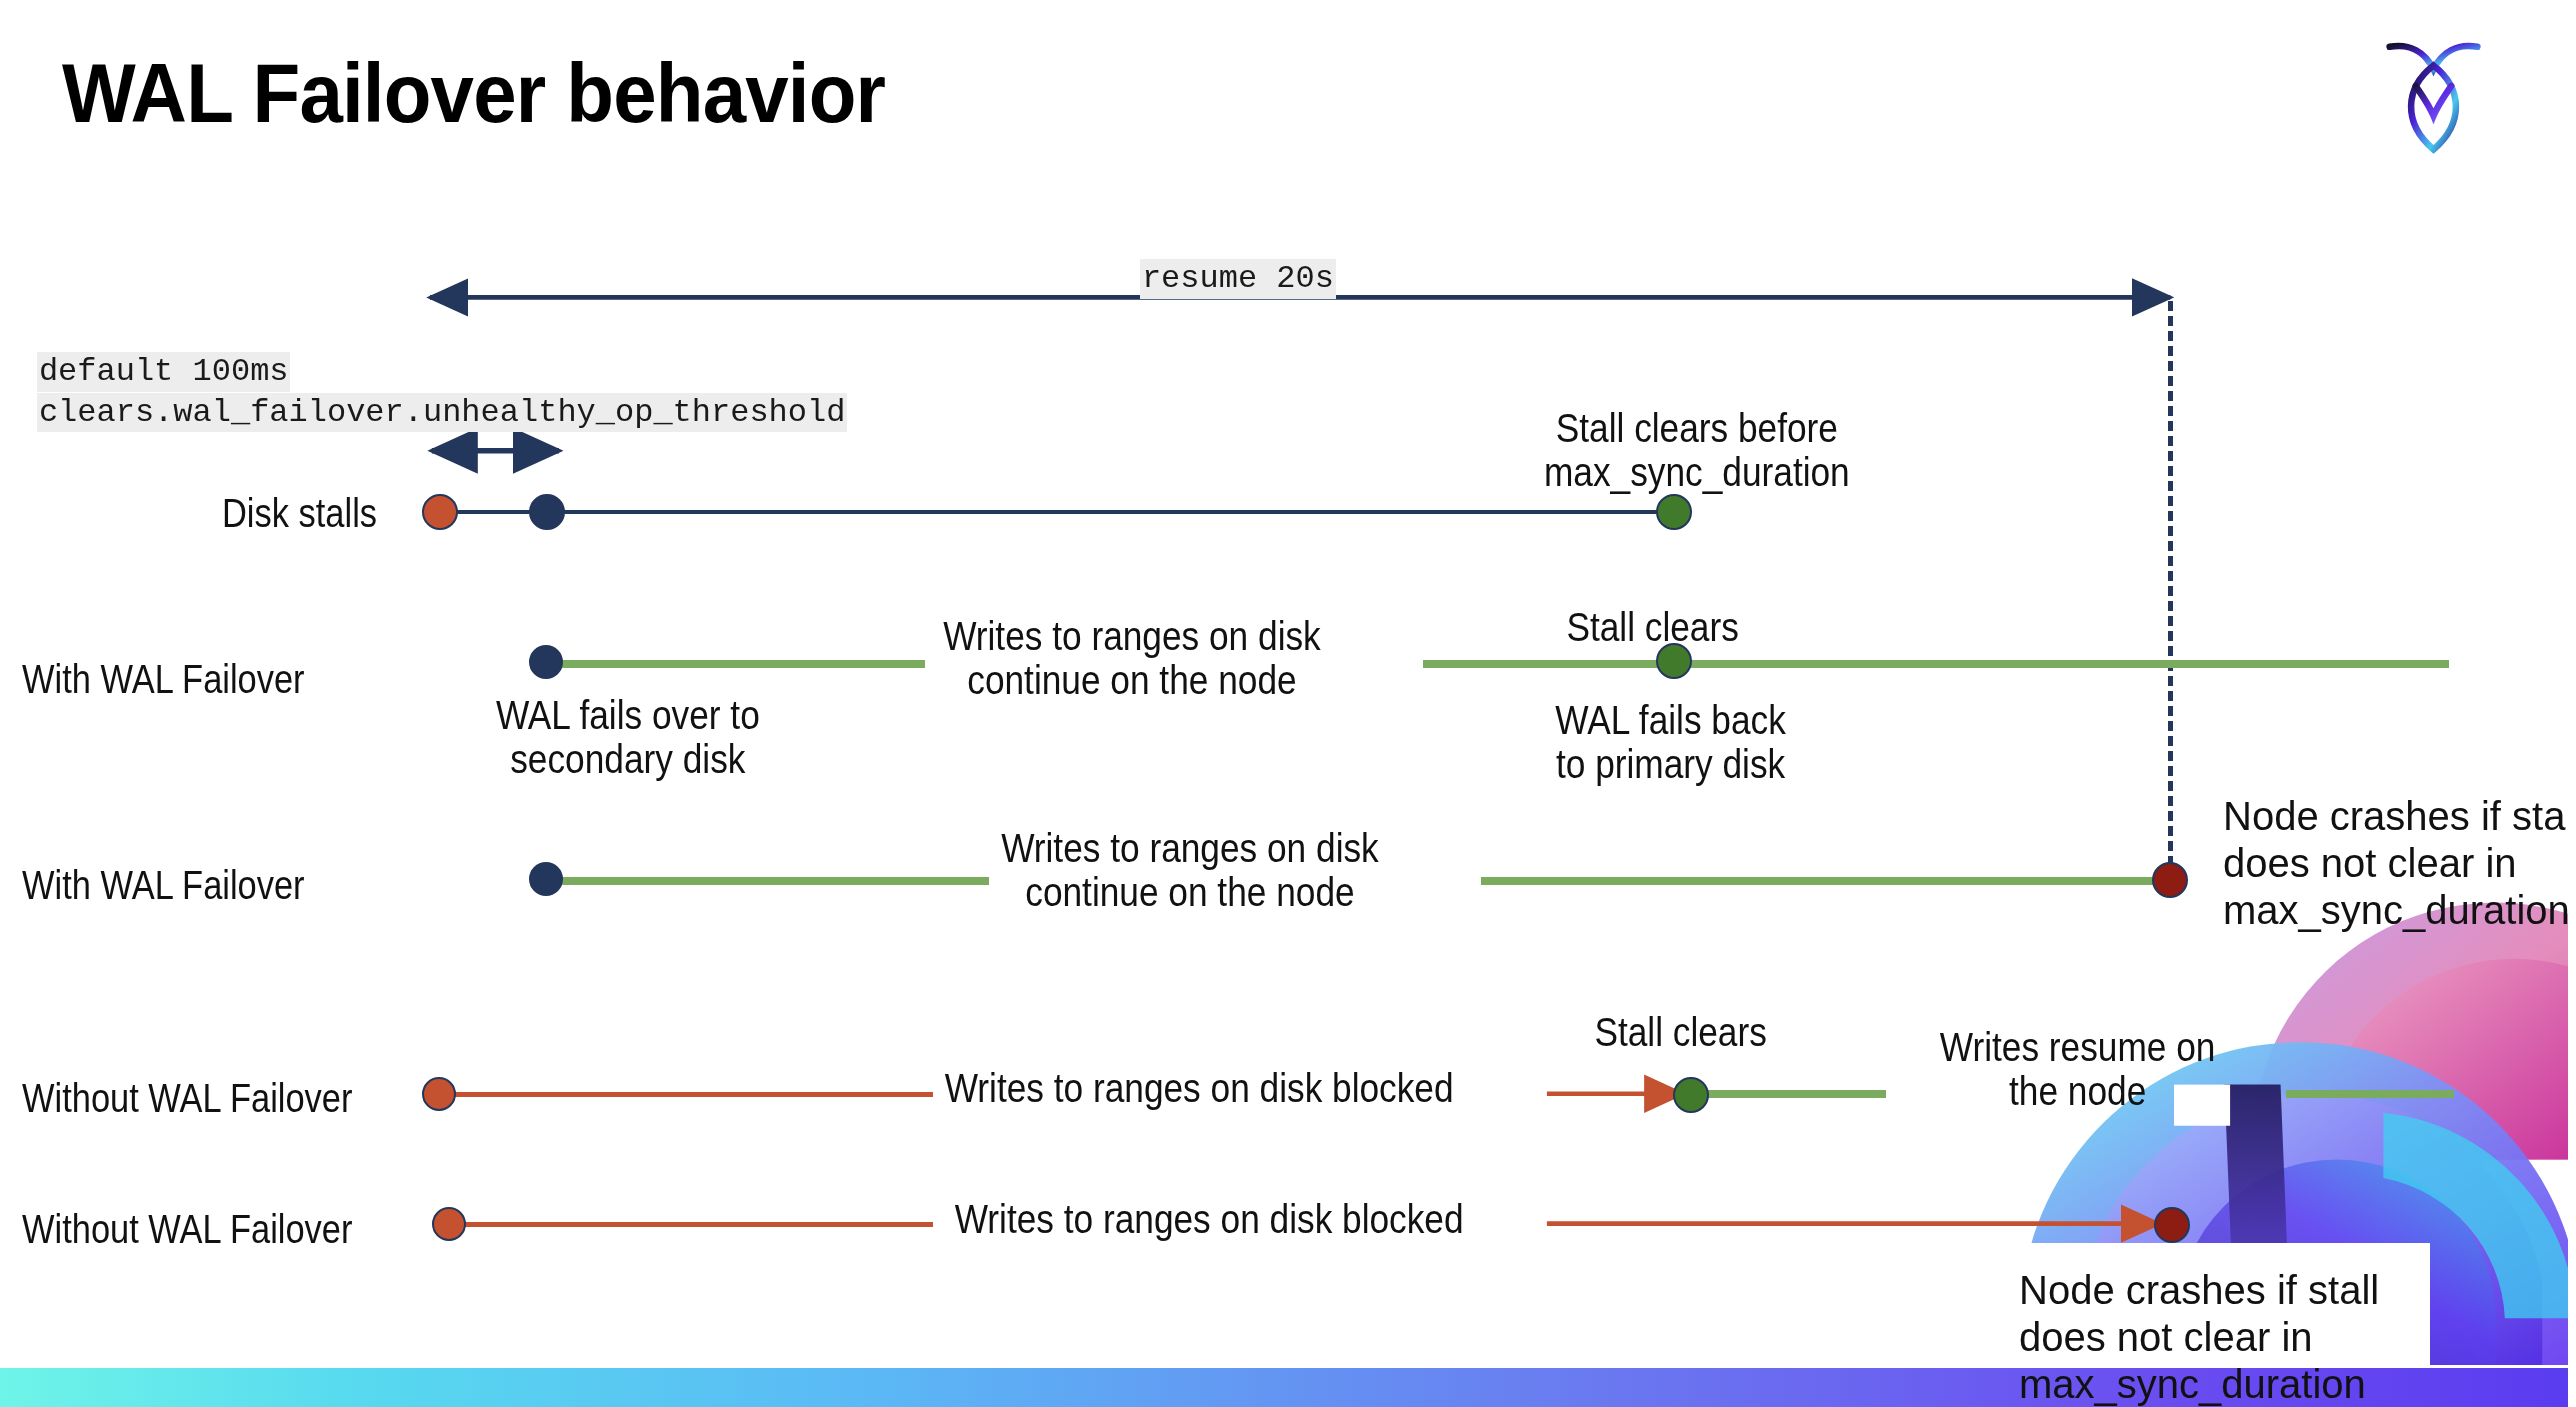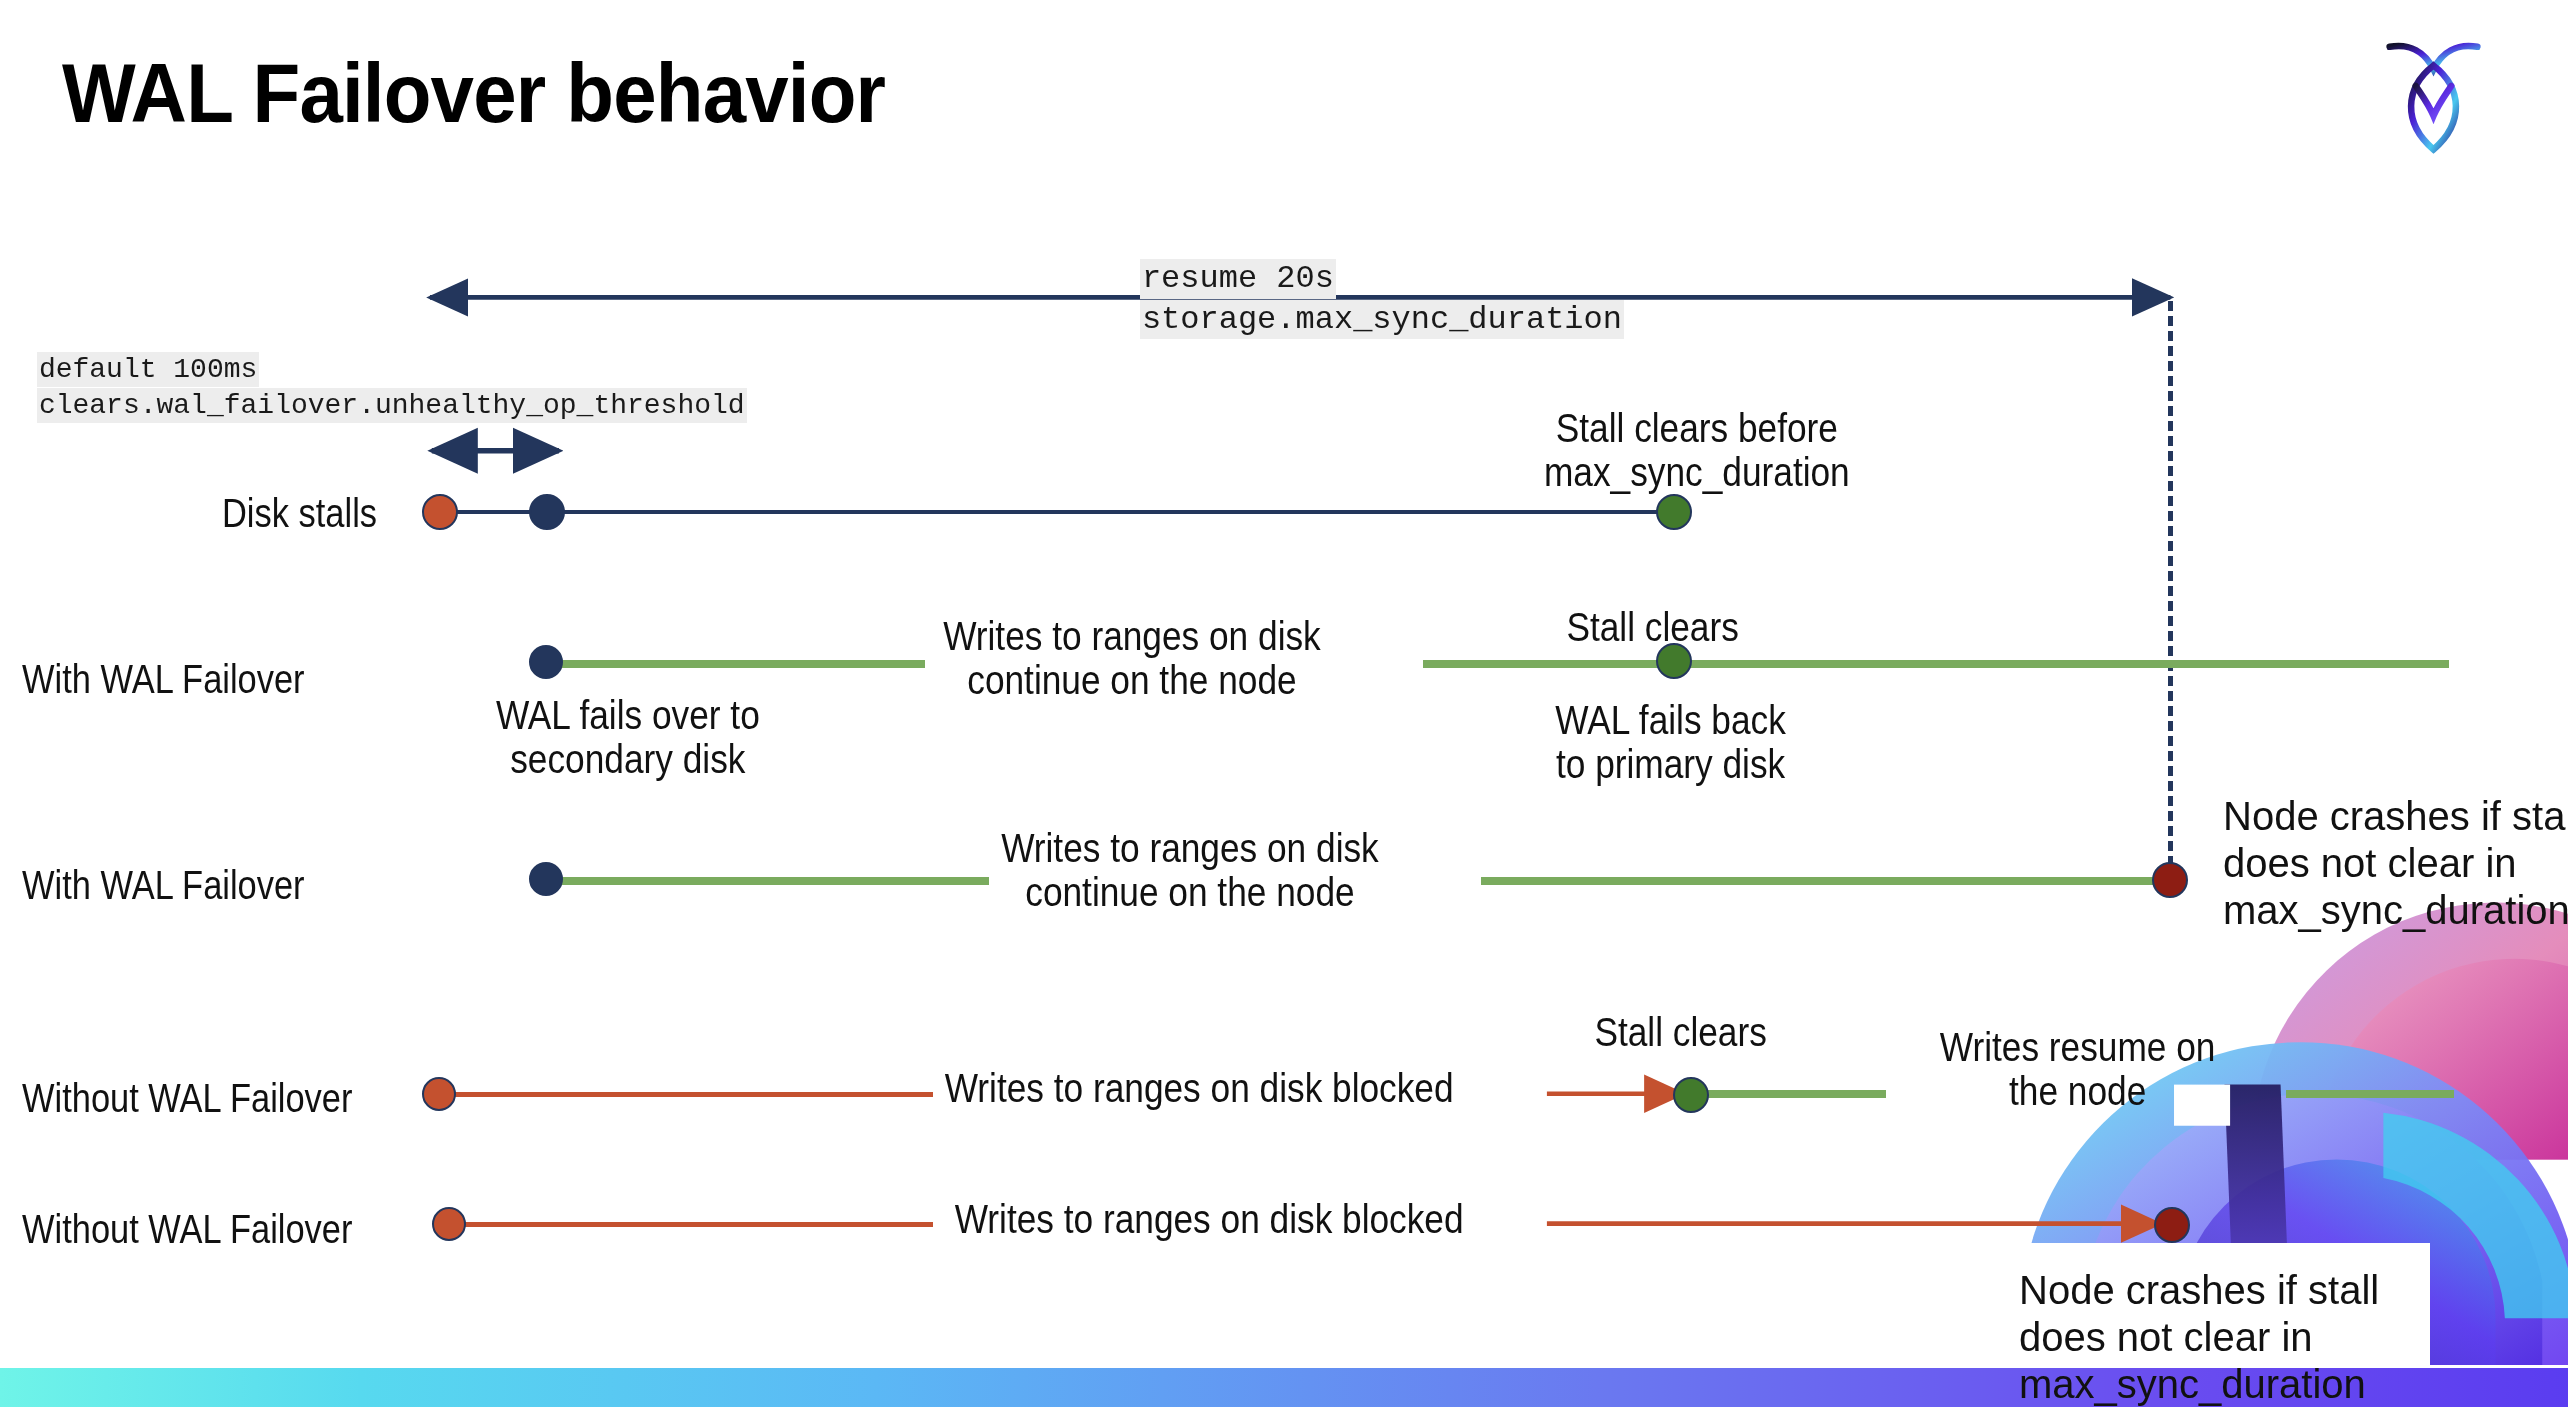--- a/index.html
+++ b/index.html
@@ -169,24 +169,23 @@
 
     <line x1="1655" y1="1170" x2="1800" y2="1170" stroke="#c4512f" stroke-width="5" marker-end="url(#redArrowR)"></line>
 
     <line x1="1655" y1="1309" x2="2310" y2="1309" stroke="#c4512f" stroke-width="5" marker-end="url(#redArrowR)"></line>
   </svg>
 
   <div class="dashed" style="left:2168px;top:301px;height:580px;"></div>
 
   <div class="mono-wrap" style="left:1140px;top:258px;font-size:32px;">
     <div><span class="mono">resume 20s</span></div>
-    <div><span class="mono">storage.max_sync_duration</span></div>
-  </div>
-
-  <div class="mono-wrap" style="left:37px;top:351px;font-size:28px;">
+  </div>
+
+  <div class="mono-wrap" style="left:37px;top:351px;font-size:32px;">
     <div><span class="mono">default 100ms</span></div>
     <div><span class="mono">clears.wal_failover.unhealthy_op_threshold</span></div>
   </div>
 
   <div class="txt cond row-label" style="left:222px;top:490px;">Disk stalls</div>
 
   <div class="hline navy" style="left:439px;top:510px;width:1234px;"></div>
 
   <div class="dot dot-red" style="left:422px;top:494px;width:36px;height:36px;"></div>
   <div class="dot dot-navy" style="left:529px;top:494px;width:36px;height:36px;"></div>

